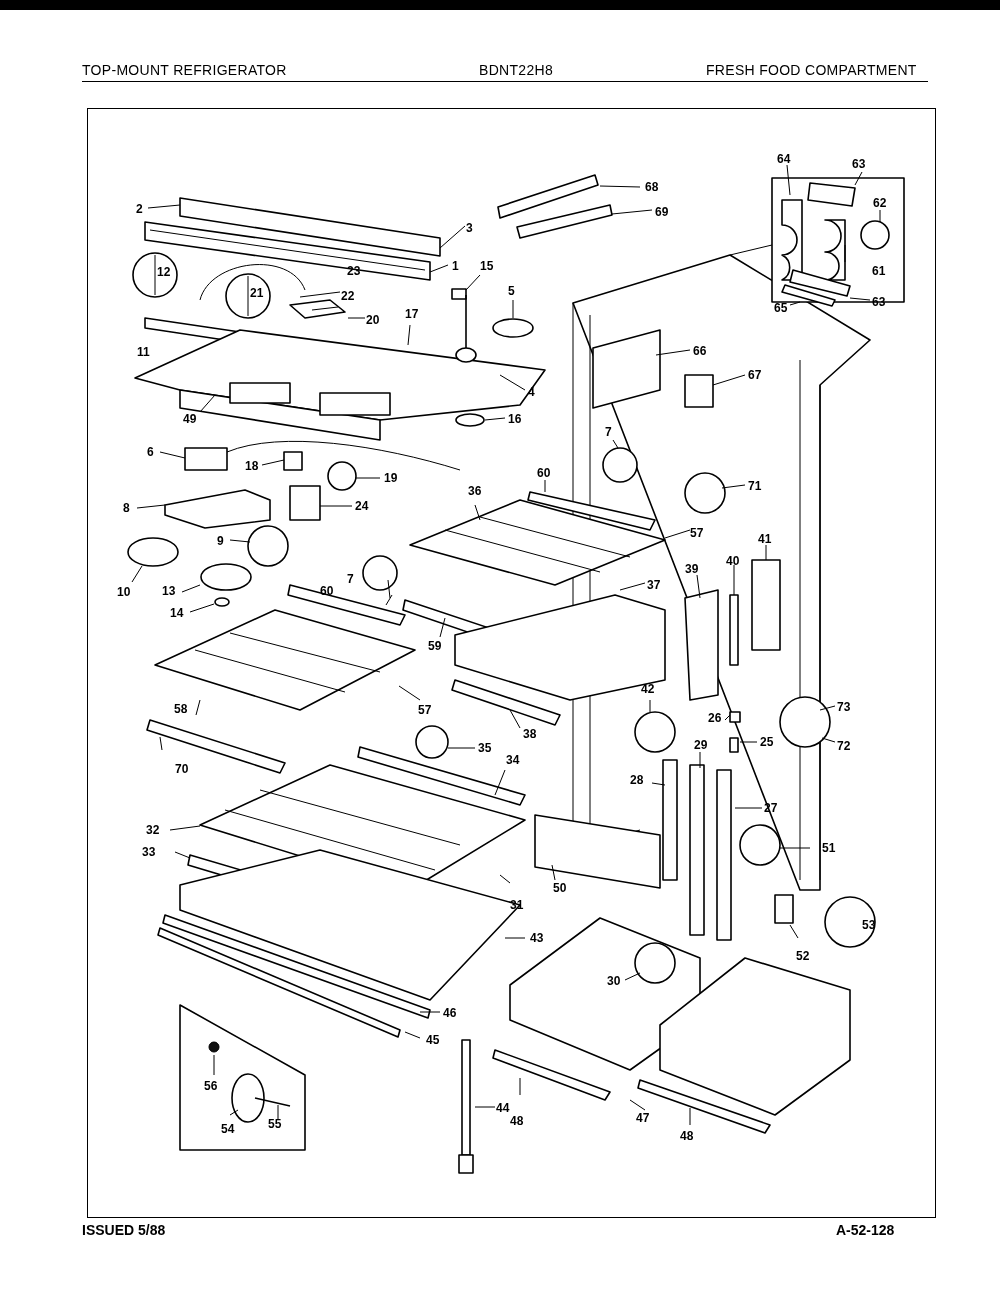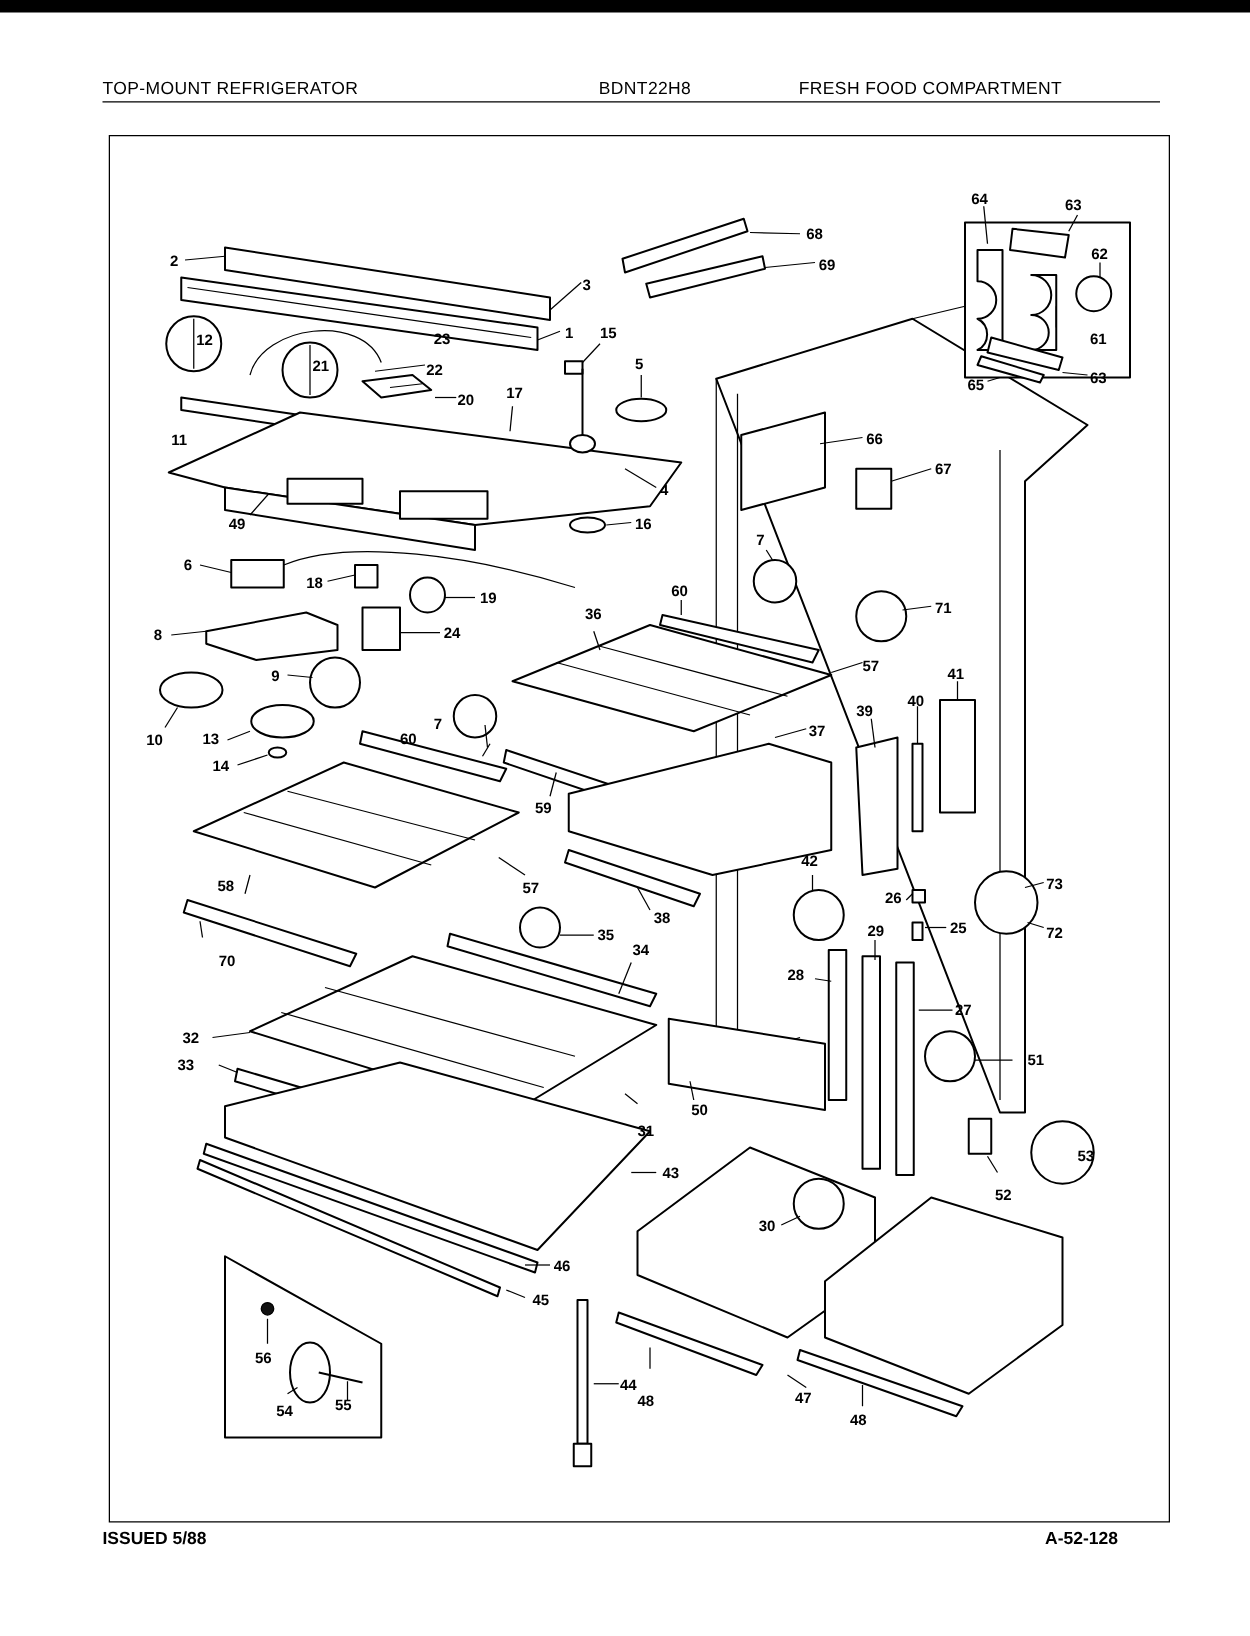--- a/index.html
+++ b/index.html
@@ -2,21 +2,21 @@
 <html><head>
 <meta charset="utf-8">
 <style>
   html, body { margin:0; padding:0; background:#fff; }
   body { width:1000px; height:1309px; position:relative; overflow:hidden; font-family:"Liberation Sans", sans-serif; color:#000; }
   .scan-bar { position:absolute; left:0; top:0; width:1000px; height:10px; background:#000; }
   .hdr { position:absolute; top:62px; font-weight:normal; font-size:14px; letter-spacing:0.3px; white-space:nowrap;text-align:center; }
   .hdr-line { position:absolute; left:82px; top:81px; width:846px; height:1px; background:#000; }
   #hdr-left { left:82px; }
   #hdr-mid { left:453px;margin-left:26px; }
-  #hdr-right { left:639px; }
+  #hdr-right { left:706px; }
   .frame { position:absolute; left:87px; top:108px; width:849px; height:1110px; border:1.5px solid #000; box-sizing:border-box; }
   .ftr { position:absolute; top:1222px; font-weight:bold; font-size:14px;text-align:center; }
   #ftr-left { left:82px; }
   #ftr-right { left:836px; }
   svg#diagram { position:absolute; left:0; top:0; width:1000px; height:1309px; }
   svg#diagram text { font-family:"Liberation Sans", sans-serif; font-size:12px; font-weight:bold; fill:#000; }
   .part { fill:#fff; stroke:#000; stroke-width:1.6; stroke-linejoin:round; }
   .thin { fill:none; stroke:#000; stroke-width:1; }
   .leader { fill:none; stroke:#000; stroke-width:1; }
   .dark { fill:#111; stroke:#000; stroke-width:1; }

